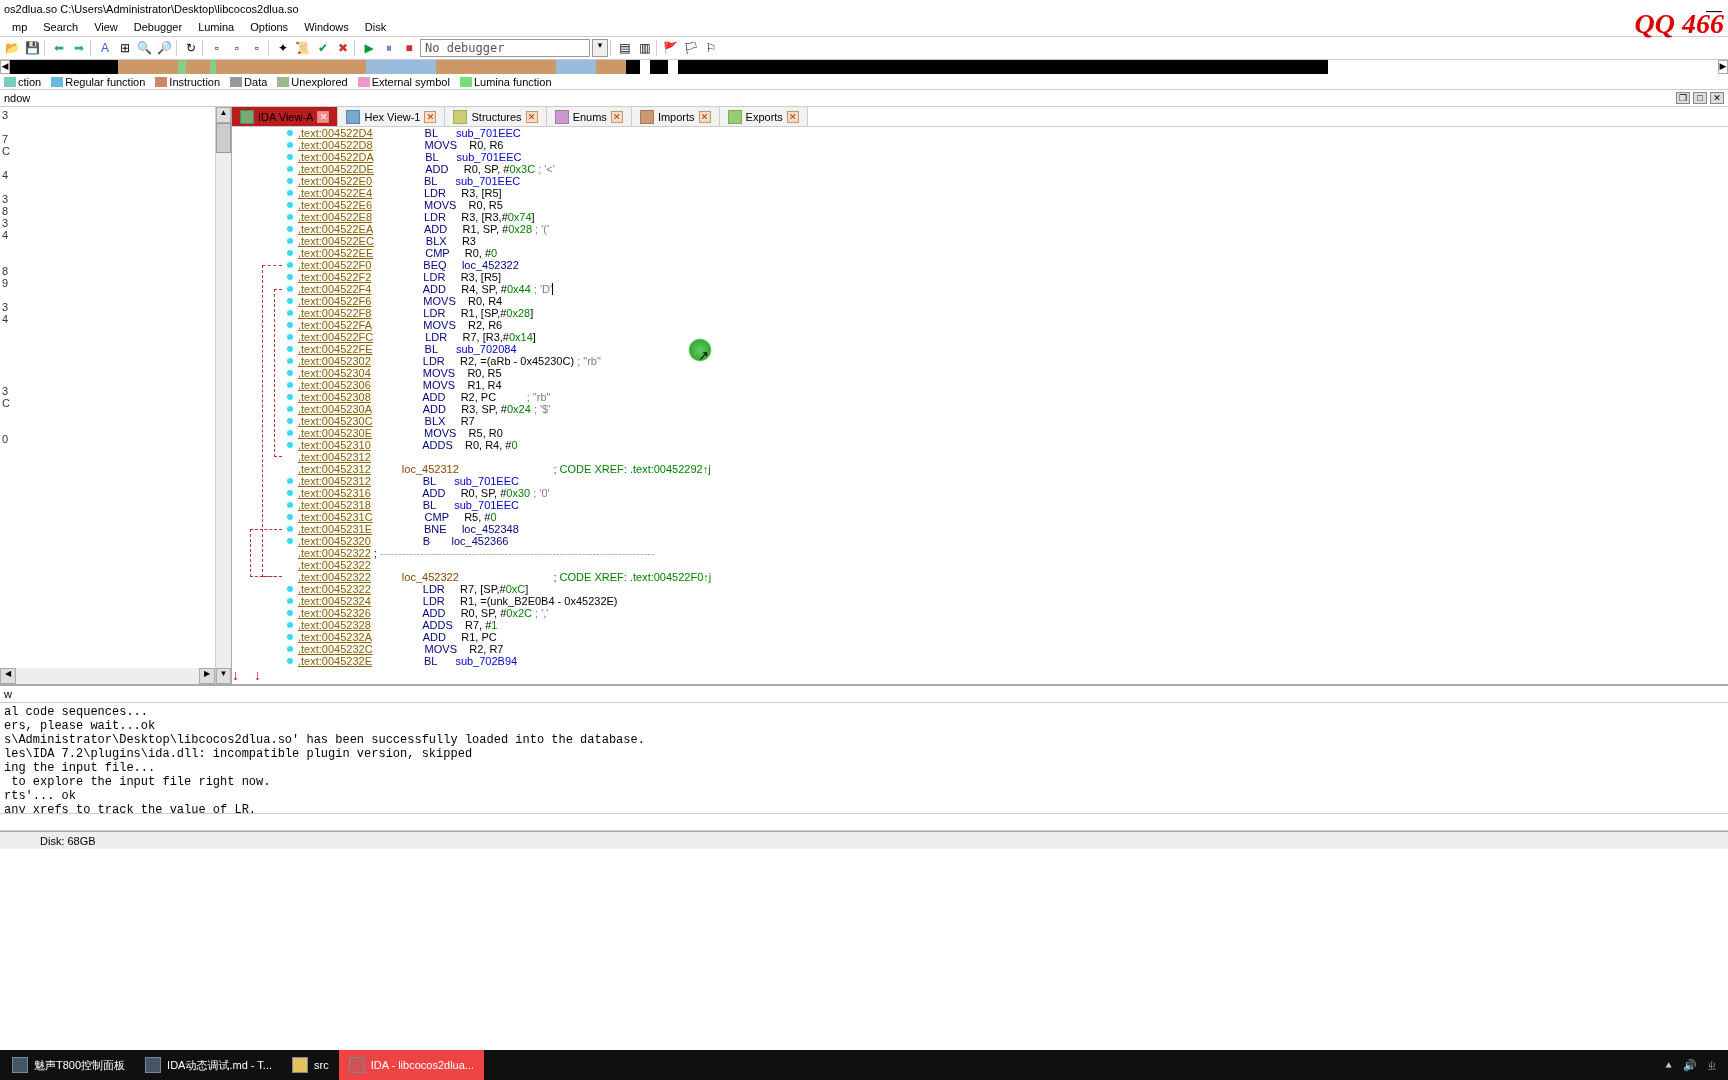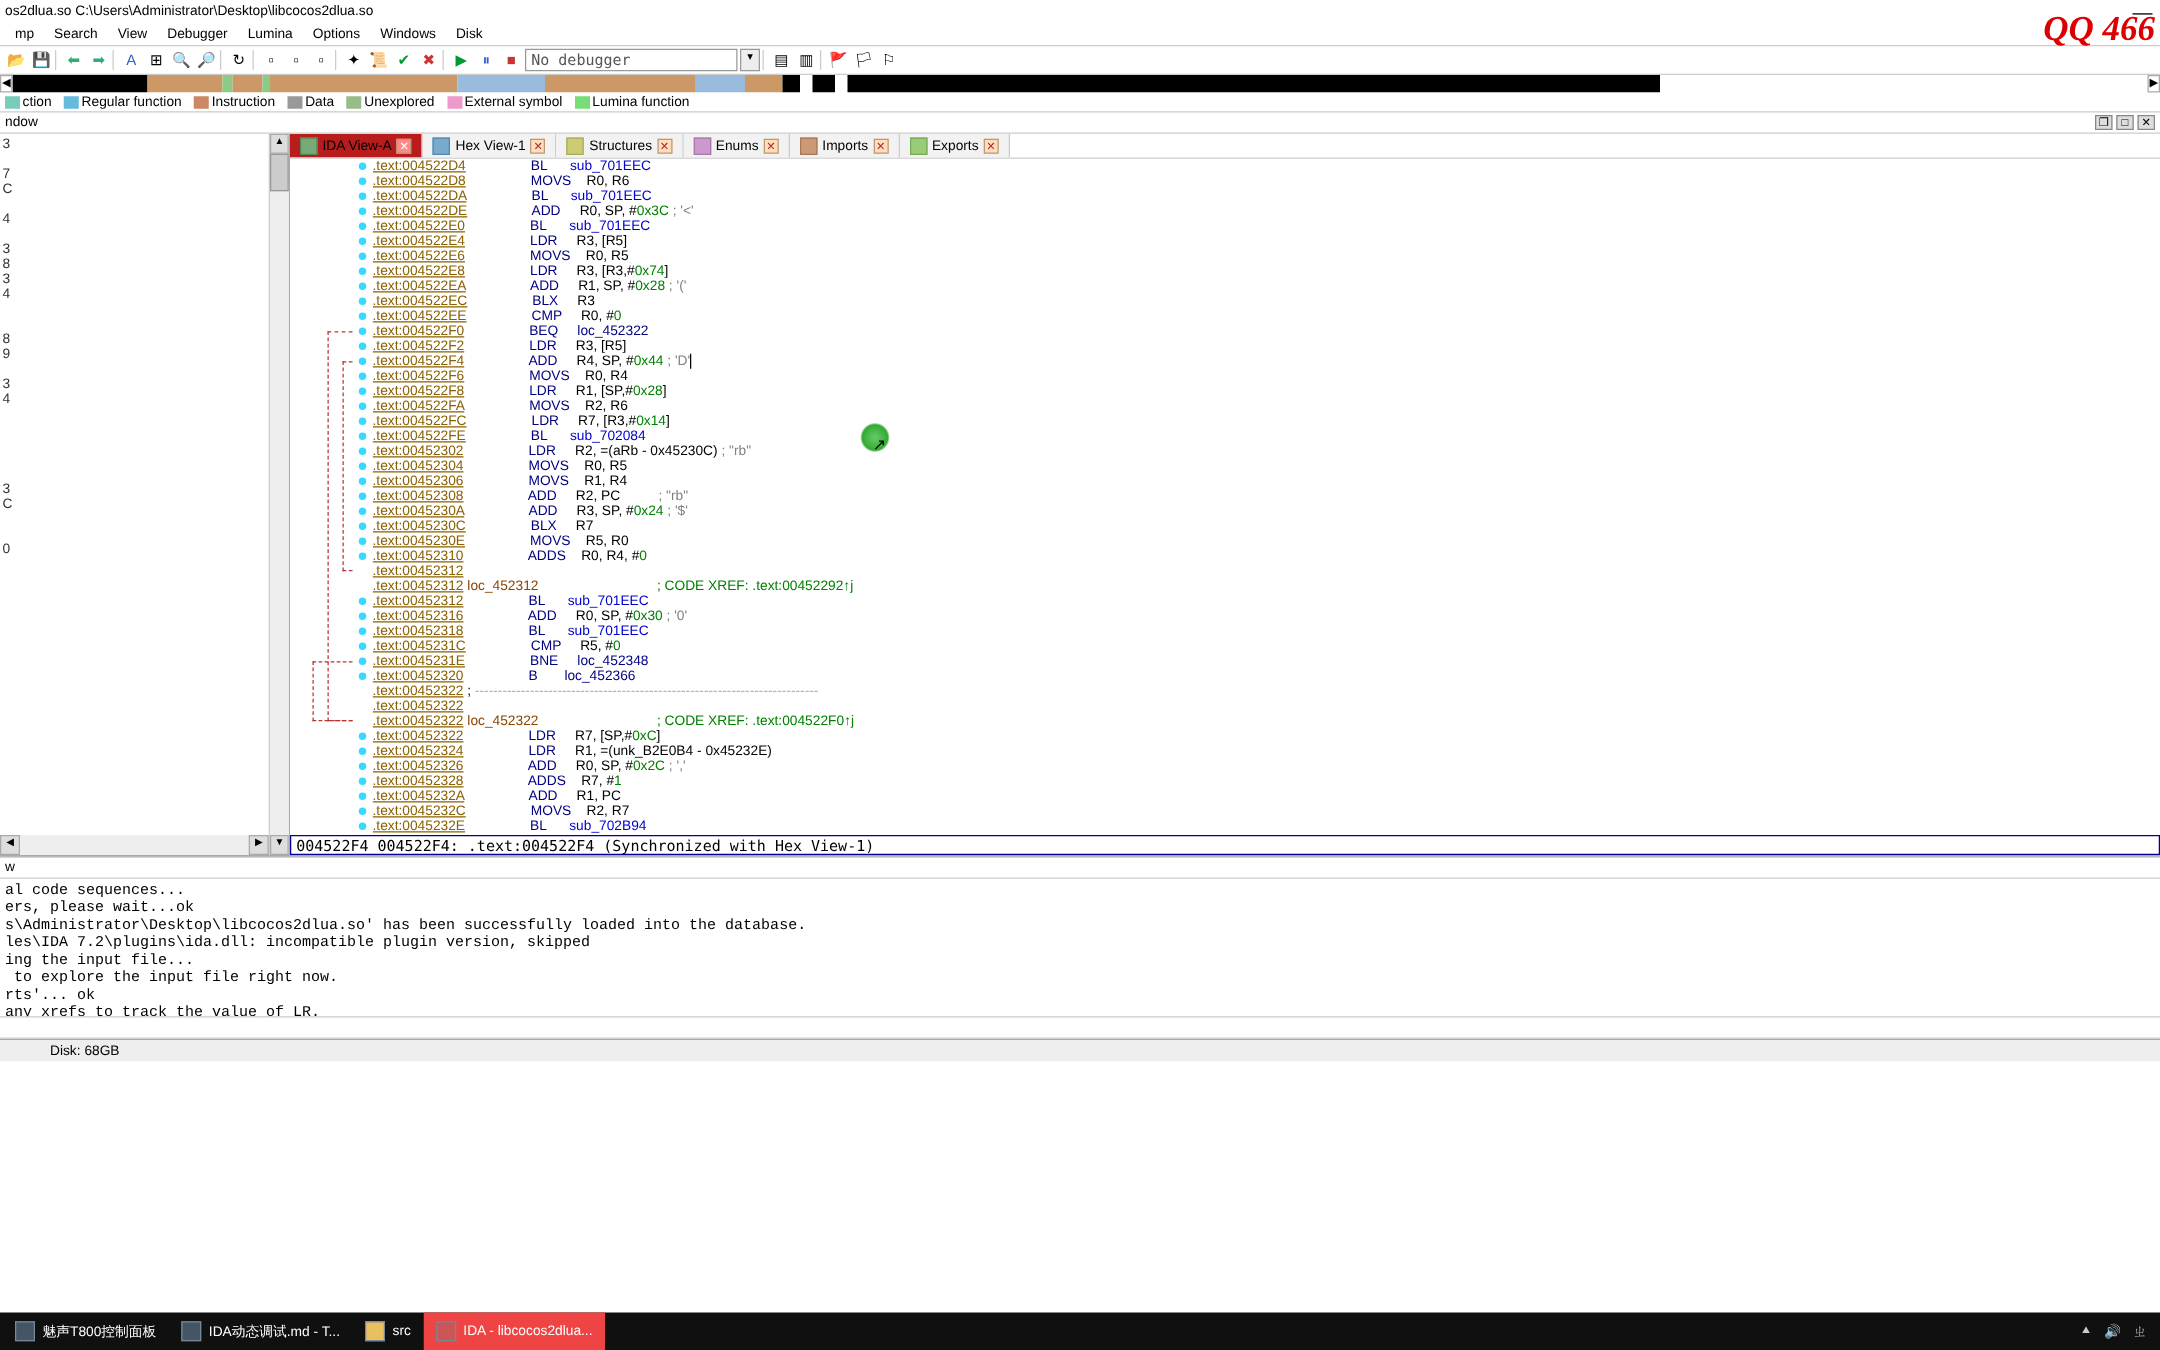--- a/index.html
+++ b/index.html
@@ -82,21 +82,21 @@
 .gut .dot { position:absolute; width:6px; height:6px; border-radius:50%; background:#39d8ff; left:55px; }
 .gut .arrow-red { position:absolute; left:0; color:#c00; font-size:14px; }
 .gut .jbox { position:absolute; border:1px dashed #b33; }
 .code { flex:1; white-space:pre; overflow:hidden; line-height:12px; color:#000; }
 .code .ln { height:12px; }
 .addr { color:#8a6000;text-decoration:underline; }
 .mn { color:#000080; }
 .num { color:#008000; }
 .sub { color:#0000cd; }
 .cmt { color:#808080; }
-.lbl2 { color:#8a4500; }
+.lbl2 { color:#8a4500;margin-left:28px; }
 .loc { color:#000080; }
 .xref { color:#008000; }
 .caret { border-left:1px solid #000; }
 .dash { color:#aaa; }
 
 
 .syncline { height:16px; border:1px solid #009; background:#fff; padding:1px 4px; font:12px Consolas,monospace; }
 
 
 .outwrap { border-top:1px solid #aaa; }
@@ -366,21 +366,20 @@
           <div class="dot" style="top: 507px;"></div>
           <div class="dot" style="top: 519px;"></div>
           <div class="dot" style="top: 531px;"></div>
           <div class="jbox" style="left: 30px; top: 138px; height: 312px; width: 20px; border-right: none;"></div>
           <div class="jbox" style="left: 18px; top: 402px; height: 48px; width: 32px; border-right: none;"></div>
           <div class="jbox" style="left: 42px; top: 162px; height: 168px; width: 8px; border-right: none;"></div>
         </div>
       <div class="code" id="codearea"><div class="ln"><span class="addr">.text:004522D4</span>                 <span class="mn">BL      </span><span class="sub">sub_701EEC</span></div><div class="ln"><span class="addr">.text:004522D8</span>                 <span class="mn">MOVS    </span>R0, R6</div><div class="ln"><span class="addr">.text:004522DA</span>                 <span class="mn">BL      </span><span class="sub">sub_701EEC</span></div><div class="ln"><span class="addr">.text:004522DE</span>                 <span class="mn">ADD     </span>R0, SP, #<span class="num">0x3C</span> <span class="cmt">; '&lt;'</span></div><div class="ln"><span class="addr">.text:004522E0</span>                 <span class="mn">BL      </span><span class="sub">sub_701EEC</span></div><div class="ln"><span class="addr">.text:004522E4</span>                 <span class="mn">LDR     </span>R3, [R5]</div><div class="ln"><span class="addr">.text:004522E6</span>                 <span class="mn">MOVS    </span>R0, R5</div><div class="ln"><span class="addr">.text:004522E8</span>                 <span class="mn">LDR     </span>R3, [R3,#<span class="num">0x74</span>]</div><div class="ln"><span class="addr">.text:004522EA</span>                 <span class="mn">ADD     </span>R1, SP, #<span class="num">0x28</span> <span class="cmt">; '('</span></div><div class="ln"><span class="addr">.text:004522EC</span>                 <span class="mn">BLX     </span>R3</div><div class="ln"><span class="addr">.text:004522EE</span>                 <span class="mn">CMP     </span>R0, #<span class="num">0</span></div><div class="ln"><span class="addr">.text:004522F0</span>                 <span class="mn">BEQ     </span><span class="loc">loc_452322</span></div><div class="ln"><span class="addr">.text:004522F2</span>                 <span class="mn">LDR     </span>R3, [R5]</div><div class="ln"><span class="addr">.text:004522F4</span>                 <span class="mn">ADD     </span>R4, SP, #<span class="num">0x44</span> <span class="cmt">; 'D'</span><span class="caret">&nbsp;</span></div><div class="ln"><span class="addr">.text:004522F6</span>                 <span class="mn">MOVS    </span>R0, R4</div><div class="ln"><span class="addr">.text:004522F8</span>                 <span class="mn">LDR     </span>R1, [SP,#<span class="num">0x28</span>]</div><div class="ln"><span class="addr">.text:004522FA</span>                 <span class="mn">MOVS    </span>R2, R6</div><div class="ln"><span class="addr">.text:004522FC</span>                 <span class="mn">LDR     </span>R7, [R3,#<span class="num">0x14</span>]</div><div class="ln"><span class="addr">.text:004522FE</span>                 <span class="mn">BL      </span><span class="sub">sub_702084</span></div><div class="ln"><span class="addr">.text:00452302</span>                 <span class="mn">LDR     </span>R2, =(aRb - 0x45230C) <span class="cmt">; "rb"</span></div><div class="ln"><span class="addr">.text:00452304</span>                 <span class="mn">MOVS    </span>R0, R5</div><div class="ln"><span class="addr">.text:00452306</span>                 <span class="mn">MOVS    </span>R1, R4</div><div class="ln"><span class="addr">.text:00452308</span>                 <span class="mn">ADD     </span>R2, PC          <span class="cmt">; "rb"</span></div><div class="ln"><span class="addr">.text:0045230A</span>                 <span class="mn">ADD     </span>R3, SP, #<span class="num">0x24</span> <span class="cmt">; '$'</span></div><div class="ln"><span class="addr">.text:0045230C</span>                 <span class="mn">BLX     </span>R7</div><div class="ln"><span class="addr">.text:0045230E</span>                 <span class="mn">MOVS    </span>R5, R0</div><div class="ln"><span class="addr">.text:00452310</span>                 <span class="mn">ADDS    </span>R0, R4, #<span class="num">0</span></div><div class="ln"><span class="addr">.text:00452312</span></div><div class="ln"><span class="addr">.text:00452312</span> <span class="lbl2">loc_452312</span>                               <span class="xref">; CODE XREF: .text:00452292↑j</span></div><div class="ln"><span class="addr">.text:00452312</span>                 <span class="mn">BL      </span><span class="sub">sub_701EEC</span></div><div class="ln"><span class="addr">.text:00452316</span>                 <span class="mn">ADD     </span>R0, SP, #<span class="num">0x30</span> <span class="cmt">; '0'</span></div><div class="ln"><span class="addr">.text:00452318</span>                 <span class="mn">BL      </span><span class="sub">sub_701EEC</span></div><div class="ln"><span class="addr">.text:0045231C</span>                 <span class="mn">CMP     </span>R5, #<span class="num">0</span></div><div class="ln"><span class="addr">.text:0045231E</span>                 <span class="mn">BNE     </span><span class="loc">loc_452348</span></div><div class="ln"><span class="addr">.text:00452320</span>                 <span class="mn">B       </span><span class="loc">loc_452366</span></div><div class="ln"><span class="addr">.text:00452322</span> ; <span class="dash">---------------------------------------------------------------------------</span></div><div class="ln"><span class="addr">.text:00452322</span></div><div class="ln"><span class="addr">.text:00452322</span> <span class="lbl2">loc_452322</span>                               <span class="xref">; CODE XREF: .text:004522F0↑j</span></div><div class="ln"><span class="addr">.text:00452322</span>                 <span class="mn">LDR     </span>R7, [SP,#<span class="num">0xC</span>]</div><div class="ln"><span class="addr">.text:00452324</span>                 <span class="mn">LDR     </span>R1, =(unk_B2E0B4 - 0x45232E)</div><div class="ln"><span class="addr">.text:00452326</span>                 <span class="mn">ADD     </span>R0, SP, #<span class="num">0x2C</span> <span class="cmt">; ','</span></div><div class="ln"><span class="addr">.text:00452328</span>                 <span class="mn">ADDS    </span>R7, #<span class="num">1</span></div><div class="ln"><span class="addr">.text:0045232A</span>                 <span class="mn">ADD     </span>R1, PC</div><div class="ln"><span class="addr">.text:0045232C</span>                 <span class="mn">MOVS    </span>R2, R7</div><div class="ln"><span class="addr">.text:0045232E</span>                 <span class="mn">BL      </span><span class="sub">sub_702B94</span></div></div>
     </div>
 
-    <div class="syncline">004522F4 004522F4: .text:004522F4 (Synchronized with Hex View-1)</div>
   </div>
 </div>
 
 <div class="outwrap">
   <div class="outhead">
       <span>w</span>
     </div>
   <div class="out" id="outarea">al code sequences...
 ers, please wait...ok
 s\Administrator\Desktop\libcocos2dlua.so' has been successfully loaded into the database.

